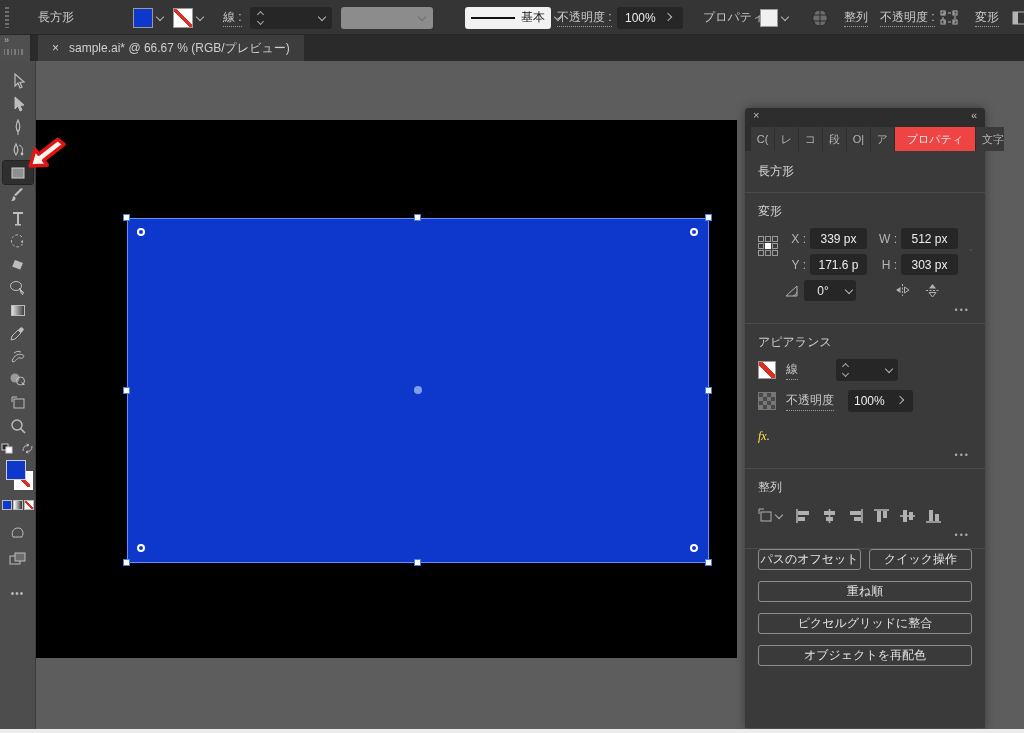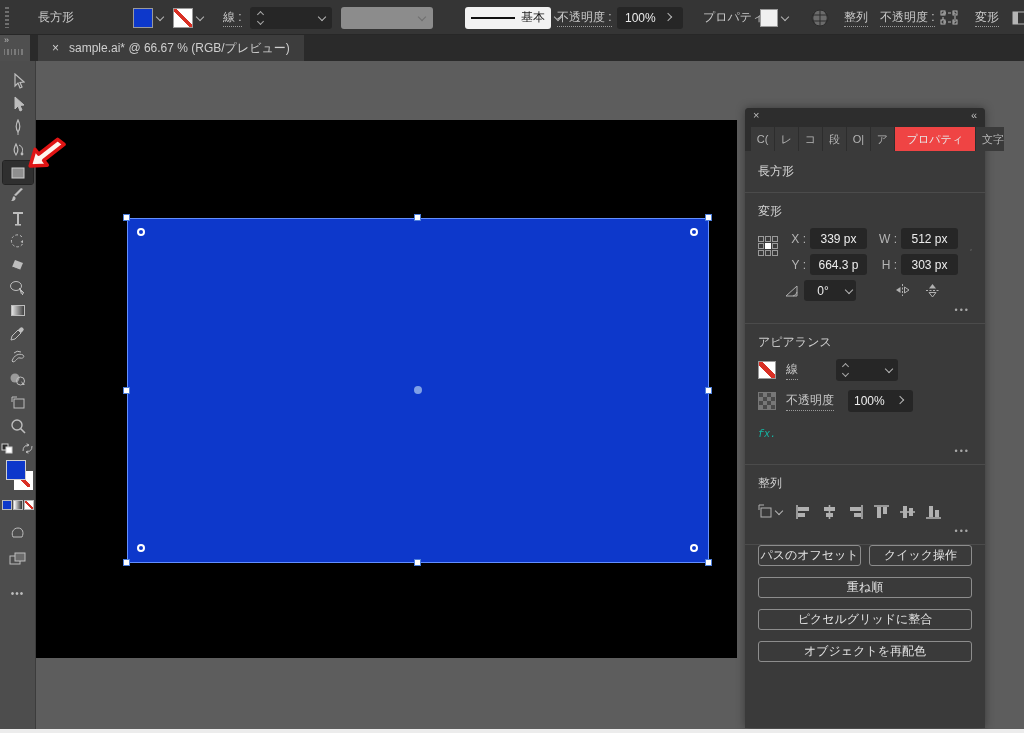--- a/index.html
+++ b/index.html
@@ -109,22 +109,22 @@
   .ap-swatch.none{background:linear-gradient(to top right,#fff 40%,#d93025 40%,#d93025 60%,#fff 60%)}
   .ap-swatch.checker{background:
       linear-gradient(45deg,#777 25%,transparent 25%,transparent 75%,#777 75%),
       linear-gradient(45deg,#777 25%,#4a4a4a 25%,#4a4a4a 75%,#777 75%);
       background-size:8px 8px;background-position:0 0,4px 4px;border-color:#777}
   .stroke-ctl{display:flex;align-items:center;background:#262626;border-radius:3px;height:22px;
     margin-left:28px;padding:0 2px}
   .stroke-ctl .blank{width:30px;height:100%}
   .op-field{display:flex;align-items:center;background:#262626;border-radius:3px;height:22px;
     margin-left:4px;padding:0 6px;color:#ededed;gap:8px}
-  .fx{color:#14b8a6;font-style:italic;font-family:Liberation Mono, monospace;
-    padding:8px 0 2px;font-size:10px}
+  .fx{color:#fde047;font-style:italic;font-family:Liberation Serif, serif;
+    padding:8px 0 2px;font-size:12px}
 
   .align-row{display:flex;align-items:center;gap:9px;padding:4px 0 2px}
   .align-row svg{display:block}
   .qa-title{padding:12px 0 8px;color:#cfcfcf}
   .qa-grid{display:flex;flex-direction:column;gap:11px}
   .qa-row{display:flex;gap:8px}
   .qa-btn{flex:1;height:21px;background:transparent;border:1px solid #8d8d8d;border-radius:3px;
     color:#e3e3e3;font-size:12px;display:flex;align-items:center;justify-content:center;white-space:nowrap}
 
   .bottom-strip{position:absolute;left:0;right:0;bottom:0;height:4px;background:#ececec;z-index:60}
@@ -421,21 +421,21 @@
         </div>
         <div class="tf-fields">
           <div class="tf-row">
             <span class="tf-label">X :</span>
             <span class="tf-field">339 px</span>
             <span class="tf-label" style="width:26px">W :</span>
             <span class="tf-field">512 px</span>
           </div>
           <div class="tf-row">
             <span class="tf-label">Y :</span>
-            <span class="tf-field">664.3 p</span>
+            <span class="tf-field">171.6 p</span>
             <span class="tf-label" style="width:26px">H :</span>
             <span class="tf-field">303 px</span>
           </div>
           <div class="angle-row">
             <svg width="16" height="14" viewBox="0 0 16 14">
               <path d="M2 12 L13 12 L13 2 Z" fill="none" stroke="#b0b0b0"></path>
               <path d="M9 12 A5 5 0 0 0 13 8" fill="none" stroke="#b0b0b0"></path>
             </svg>
             <div class="angle-select">
               <span class="val">0°</span>

